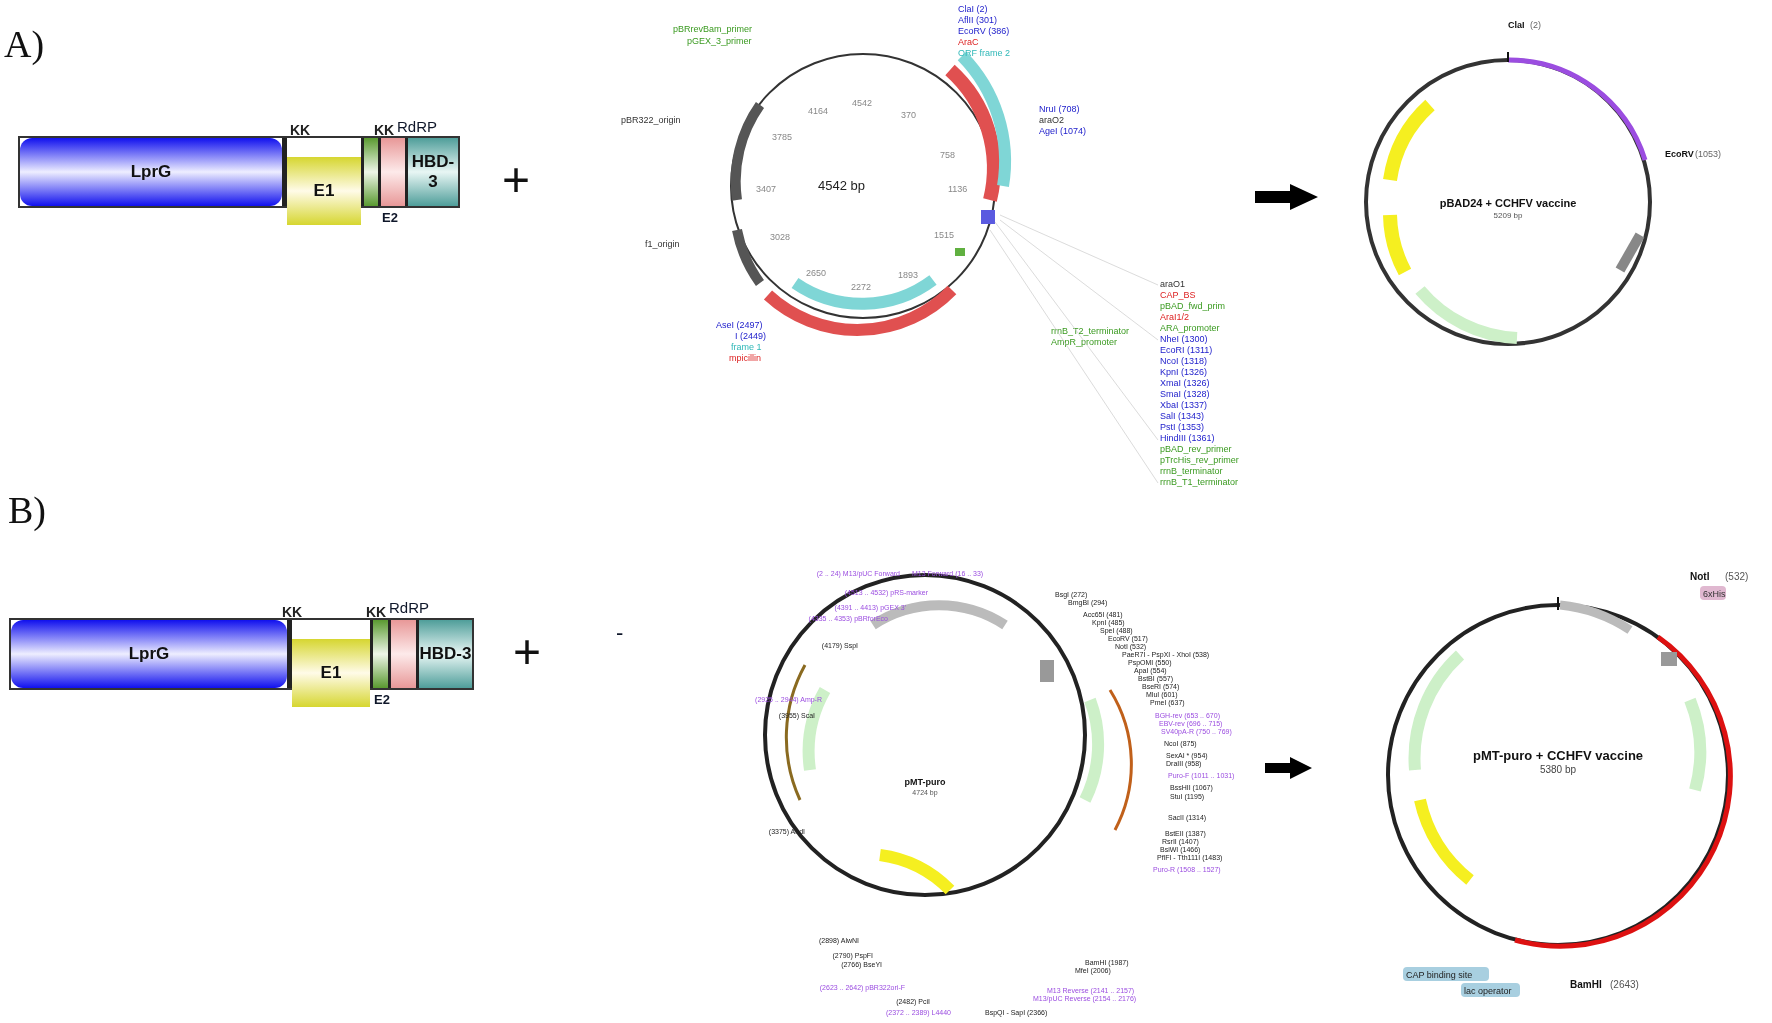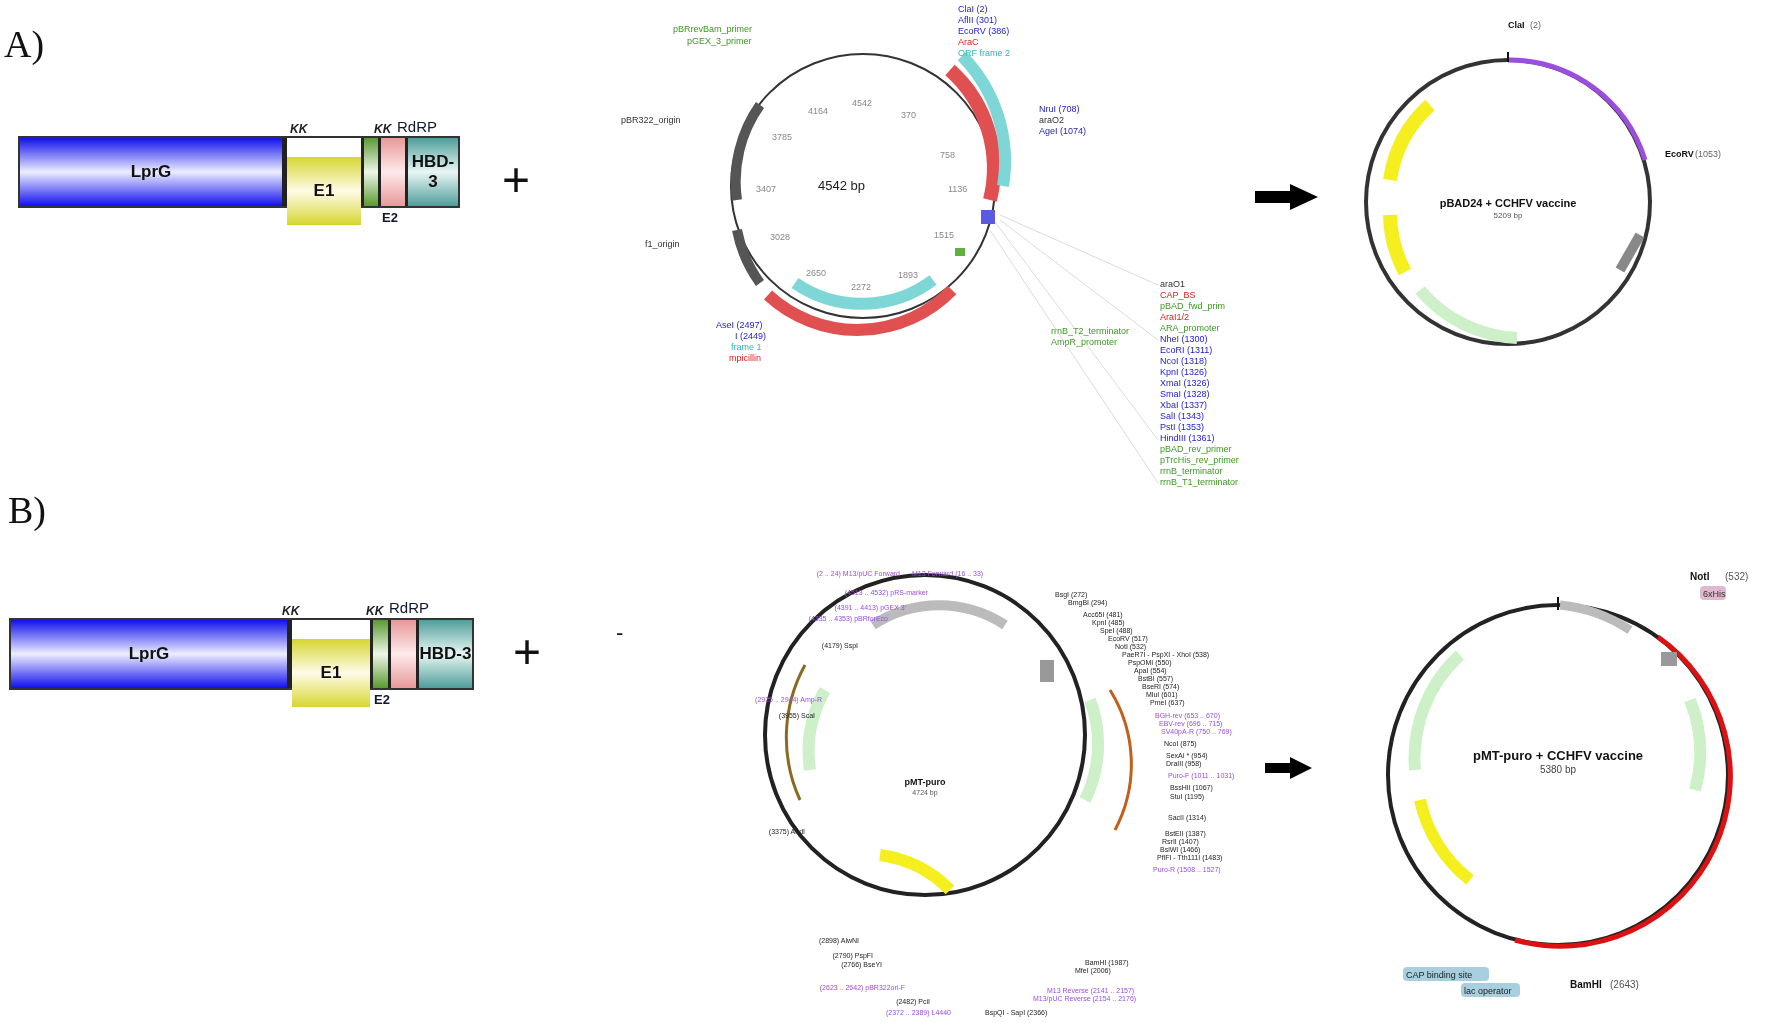--- a/index.html
+++ b/index.html
@@ -1,26 +1,26 @@
 <!DOCTYPE html>
 <html><head>
 <meta charset="utf-8">
 <style>
   html,body{margin:0;padding:0;background:#fff;}
   body{width:1772px;height:1023px;position:relative;overflow:hidden;font-family:"Liberation Sans",sans-serif;}
   .panel-label{position:absolute;font-family:"Liberation Serif",serif;font-size:38px;color:#111;}
   .construct{position:absolute;height:72px;display:flex;border:2px solid #333;box-sizing:border-box;}
   .seg{height:100%;display:flex;align-items:center;justify-content:center;font-weight:bold;font-size:17px;color:#111;box-sizing:border-box;}
-  .seg.lprg{background:linear-gradient(#1010ee,#eef 50%,#1010ee);}
+  .seg.lprg{background:linear-gradient(#1010ee,#eef 50%,#1010ee);border-radius:12px;}
   .seg.e1{background:linear-gradient(#d6d630,#fffbe8 50%,#d6d630);margin-top:19px;}
   .seg.e2{background:linear-gradient(#5a9a30,#eef6e8 50%,#5a9a30);}
   .seg.rdrp{background:linear-gradient(#e89898,#fdeaea 50%,#e89898);}
   .seg.hbd{background:linear-gradient(#4f9e9a,#e8f6f4 50%,#4f9e9a);text-align:center;}
   .sep{width:5px;background:#222;height:100%;}
-  .tiny{position:absolute;font-size:12px;font-weight:bold;color:#222;font-style:italic;}
+  .tiny{position:absolute;font-size:14px;font-weight:bold;color:#222;}
   .lab{position:absolute;font-size:13px;color:#0f172a;}
   .plus{position:absolute;font-size:48px;color:#111;font-weight:300;}
   svg text{font-family:"Liberation Sans",sans-serif;}
   .map{position:absolute;left:0;top:0;}
 </style>
 </head>
 <body>
 
 <div class="panel-label" style="left:4px;top:22px;">A)</div>
 

